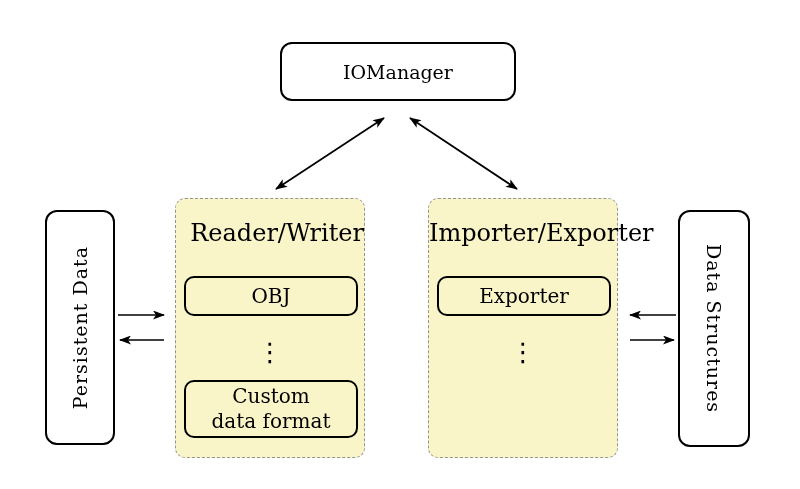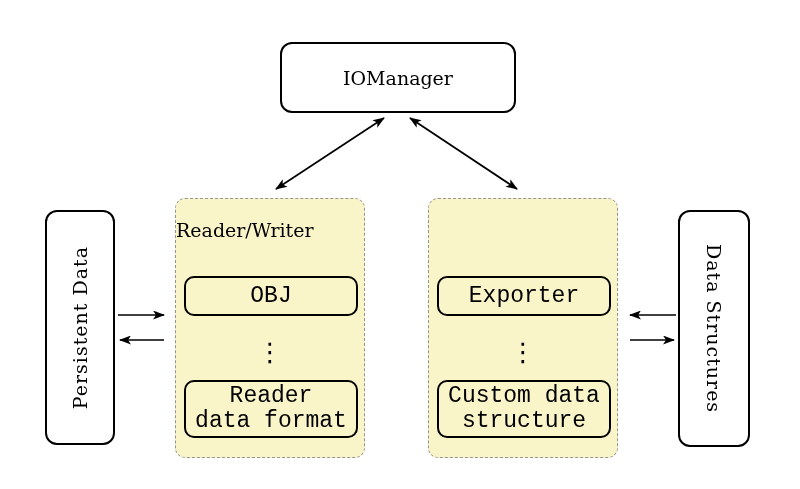--- a/index.html
+++ b/index.html
@@ -56,46 +56,45 @@
     background: #faf5c8;
     border: 1.6px dashed #949494;
     border-radius: 10px;
     box-sizing: border-box;
   }
   .gtitle {
     position: absolute;
     top: 20px;
     left: 0;
     width: 100%;
-    text-align: left;
-    font-size: 19px;
+    text-align: right;
+    font-size: 24px;
     white-space: nowrap;
   }
   .ibox {
     position: absolute;
     left: 8px;
     width: 174px;
     background: #faf5c8;
     border: 2.6px solid #000000;
     border-radius: 10px;
     box-sizing: border-box;
     display: flex;
     flex-direction: column;
     align-items: center;
     justify-content: center;
     text-align: center;
   }
   .ibox-one { top: 77px; height: 40px; }
   .ibox-two { top: 181px; height: 58px; }
   .ibox span {
-    font-size: 23px;
+    font-size: 20px;
     line-height: 25px;
     white-space: nowrap;
     display: block;
-    font-family: Liberation Mono, monospace;
   }
   .vdots {
     position: absolute;
     top: 139px;
     left: 0;
     width: 100%;
     height: 30px;
     text-align: center;
     font-family: "DejaVu Sans", sans-serif;
     font-size: 26px;
@@ -118,48 +117,45 @@
       </marker>
     </defs>
     <line x1="384" y1="118" x2="276" y2="189" stroke="#000000" stroke-width="1.7" marker-start="url(#ah-start)" marker-end="url(#ah-end)"></line>
     <line x1="410" y1="118" x2="517" y2="189" stroke="#000000" stroke-width="1.7" marker-start="url(#ah-start)" marker-end="url(#ah-end)"></line>
     <line x1="118" y1="315" x2="164" y2="315" stroke="#000000" stroke-width="1.7" marker-end="url(#ah-end)"></line>
     <line x1="164" y1="340" x2="120" y2="340" stroke="#000000" stroke-width="1.7" marker-end="url(#ah-end)"></line>
     <line x1="676" y1="315" x2="630" y2="315" stroke="#000000" stroke-width="1.7" marker-end="url(#ah-end)"></line>
     <line x1="630" y1="340" x2="674" y2="340" stroke="#000000" stroke-width="1.7" marker-end="url(#ah-end)"></line>
   </svg>
 
-  <div class="node" style="left:280px; top:42px; width:236px; height:71px;">
+  <div class="node" style="left:280px; top:42px; width:236px; height:59px;">
     <span class="node-label">IOManager</span>
   </div>
 
   <div class="node" style="left:45px; top:210px; width:70px; height:235px;">
     <span class="vtext-up">Persistent Data</span>
   </div>
 
   <div class="node" style="left:678px; top:210px; width:72px; height:237px;">
     <span class="vtext-down">Data Structures</span>
   </div>
 
   <div class="group" style="left:175px; top:198px;">
     <div class="gtitle">Reader/Writer</div>
     <div class="ibox ibox-one">
       <span>OBJ</span>
     </div>
     <div class="vdots">⋮</div>
     <div class="ibox ibox-two">
-      <span>Reader</span>
+      <span>Custom</span>
       <span>data format</span>
     </div>
   </div>
 
   <div class="group" style="left:428px; top:198px;">
+    <div class="gtitle">Importer/Exporter</div>
     <div class="ibox ibox-one">
       <span>Exporter</span>
     </div>
     <div class="vdots">⋮</div>
-    <div class="ibox ibox-two">
-      <span>Custom data</span>
-      <span>structure</span>
-    </div>
   </div>
 
 </div>
 
 </body></html>

